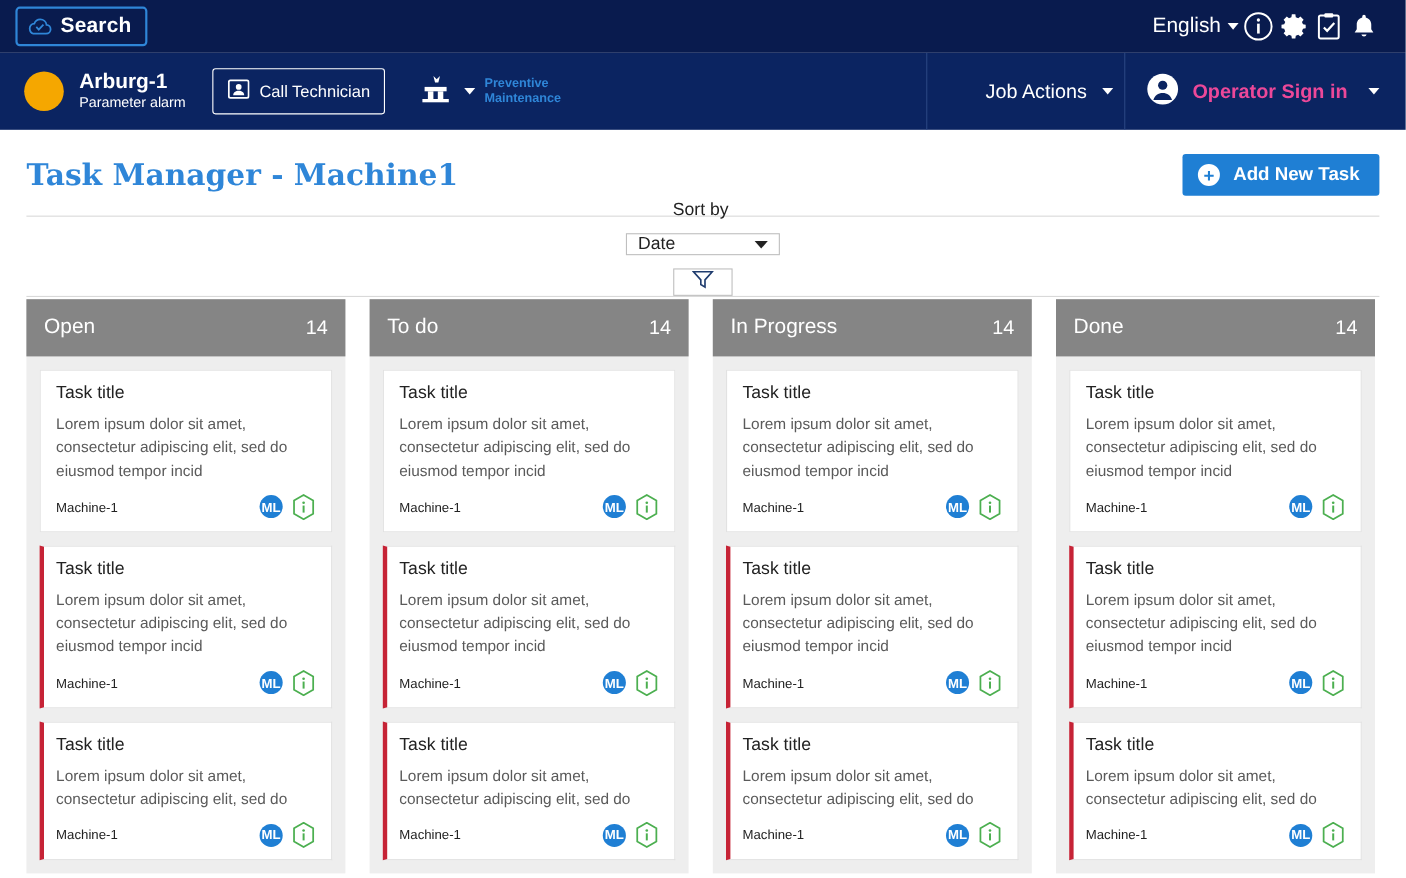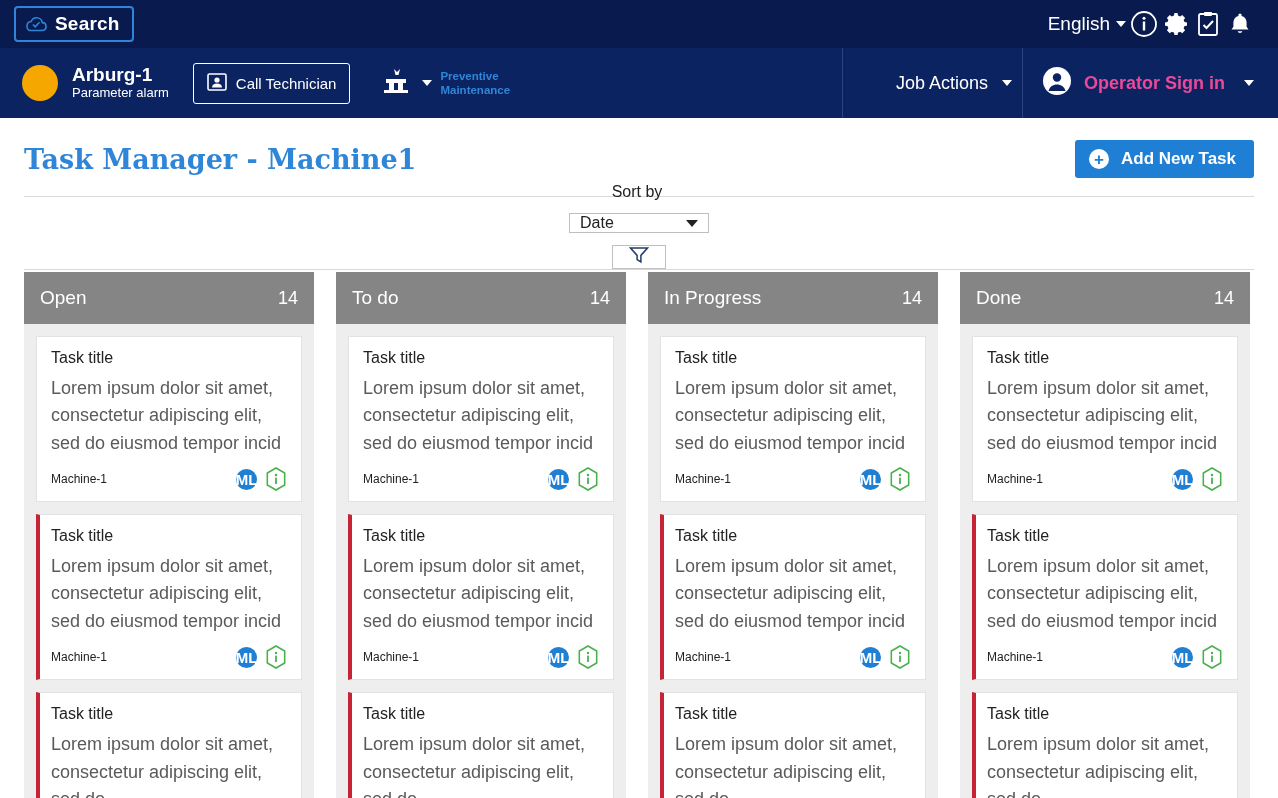--- a/index.html
+++ b/index.html
@@ -229,30 +229,30 @@
   .card {
     background: #ffffff;
     border: 1px solid #e2e2e2;
     padding: 12px 14px 10px 14px;
     margin-bottom: 12px;
     position: relative;
   }
   .card.flagged { border-left: 4px solid #c62336; padding-left: 11px; }
   .card-title { font-size: 16px; color: #222; margin-bottom: 8px; }
   .card-desc {
-    font-size: 18px; color: #5a5a5a; line-height: 1.52;
+    font-size: 14px; color: #5a5a5a; line-height: 1.52;
     margin-bottom: 10px;
   }
   .card-foot { display: flex; align-items: center; }
   .card-machine { font-size: 12px; color: #222; }
   .card-icons { margin-left: auto; display: flex; align-items: center; gap: 8px; }
   .badge-ml {
     width: 21px; height: 21px; border-radius: 50%;
     background: #1f7fd4; color: #fff;
-    font-size: 15px; font-weight: bold;
+    font-size: 12px; font-weight: bold;
     display: flex; align-items: center; justify-content: center;
   }
   .hex-info { width: 22px; height: 24px; display: block; }
 </style>
 </head>
 <body>
 
 <div class="topbar">
   <div class="logo-box">
     <span class="logo-cloud">

